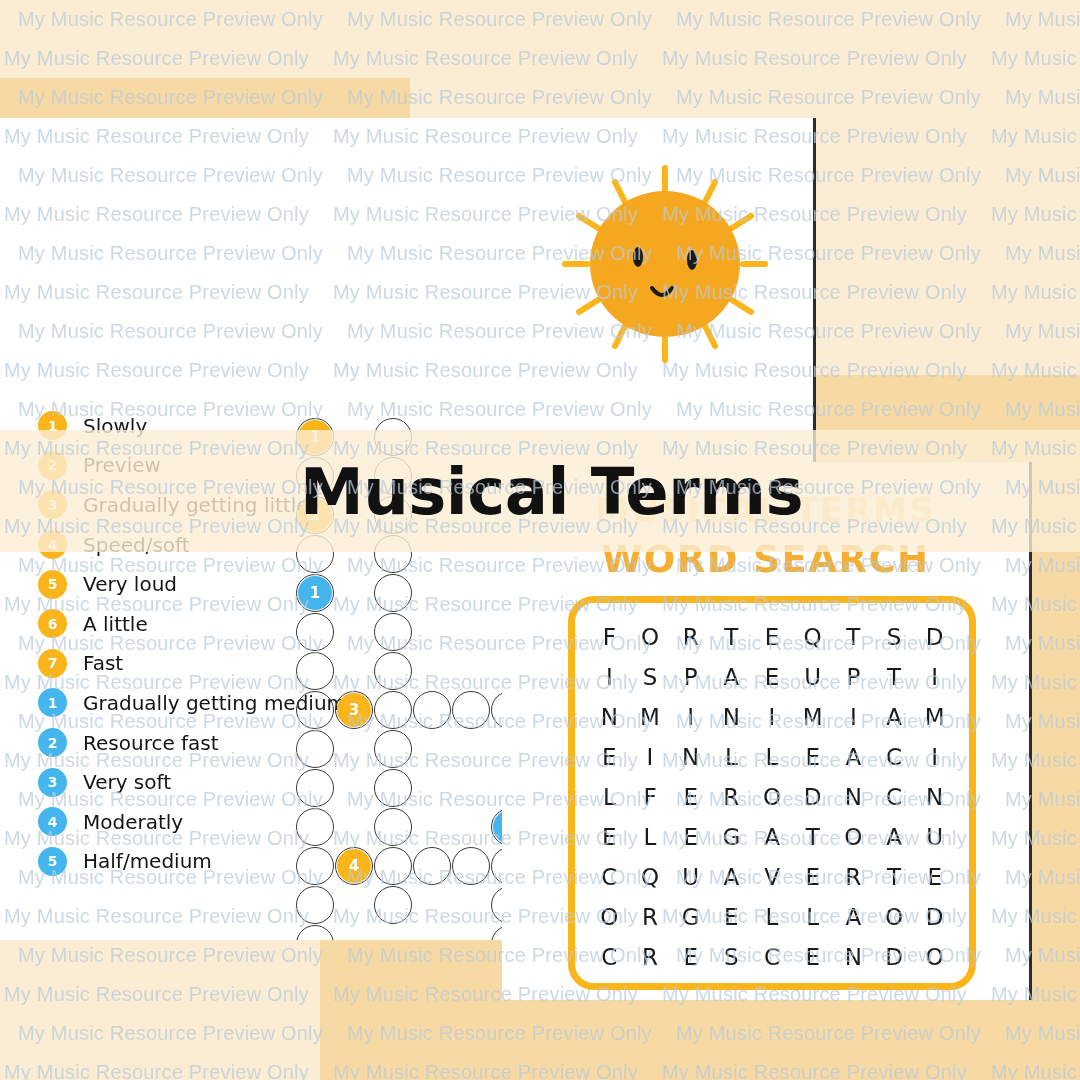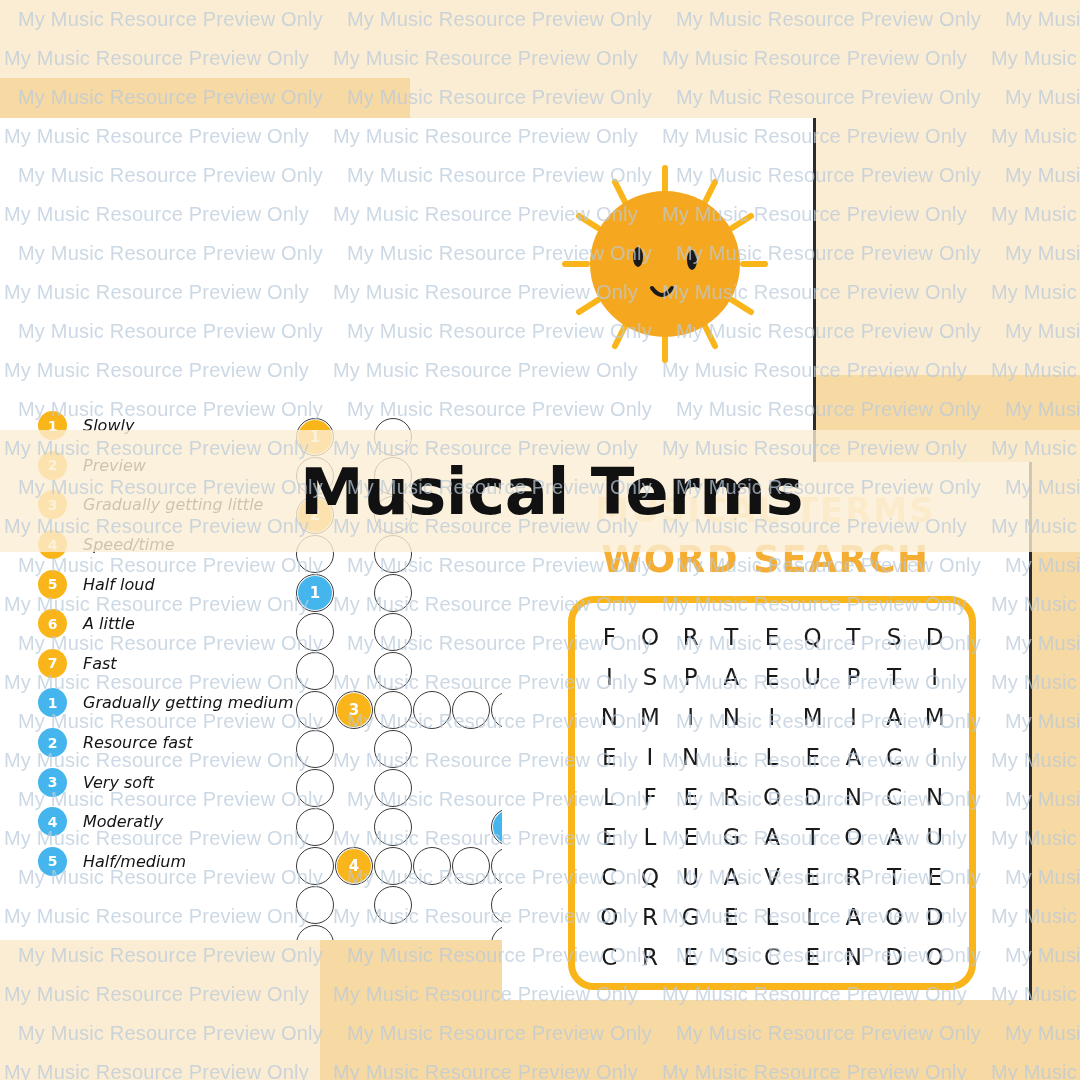--- a/index.html
+++ b/index.html
@@ -91,25 +91,24 @@
     width: 29px; height: 29px; border-radius: 50%;
     display: flex; align-items: center; justify-content: center;
     color: #ffffff; font-size: 14px; font-weight: 700;
     flex: 0 0 29px;
     font-family: "DejaVu Sans", sans-serif;
   }
   .clue-badge.across { background: #f9b519; }
   .clue-badge.down   { background: #45b6ed; }
   .clue-text {
     margin-left: 16px;
-    font-size: 16px;
+    font-size: 20px;
     color: #141414;
     font-family: "DejaVu Sans", sans-serif;
     white-space: nowrap;
-    font-style: italic;
   }
 
   
   #crossword-grid { position: absolute; left: 296px; top: 300px; }
   .cw-cell {
     position: absolute;
     width: 38px; height: 38px;
     border: 1.6px solid #3a3a3a;
     border-radius: 50%;
     background: transparent;
@@ -244,25 +243,25 @@
       <div class="clue-row">
         <div class="clue-badge across">2</div>
         <div class="clue-text">Preview</div>
       </div>
       <div class="clue-row">
         <div class="clue-badge across">3</div>
         <div class="clue-text">Gradually getting little</div>
       </div>
       <div class="clue-row">
         <div class="clue-badge across">4</div>
-        <div class="clue-text">Speed/time</div>
+        <div class="clue-text">Speed/soft</div>
       </div>
       <div class="clue-row">
         <div class="clue-badge across">5</div>
-        <div class="clue-text">Half loud</div>
+        <div class="clue-text">Very loud</div>
       </div>
       <div class="clue-row">
         <div class="clue-badge across">6</div>
         <div class="clue-text">A little</div>
       </div>
       <div class="clue-row">
         <div class="clue-badge across">7</div>
         <div class="clue-text">Fast</div>
       </div>
 

